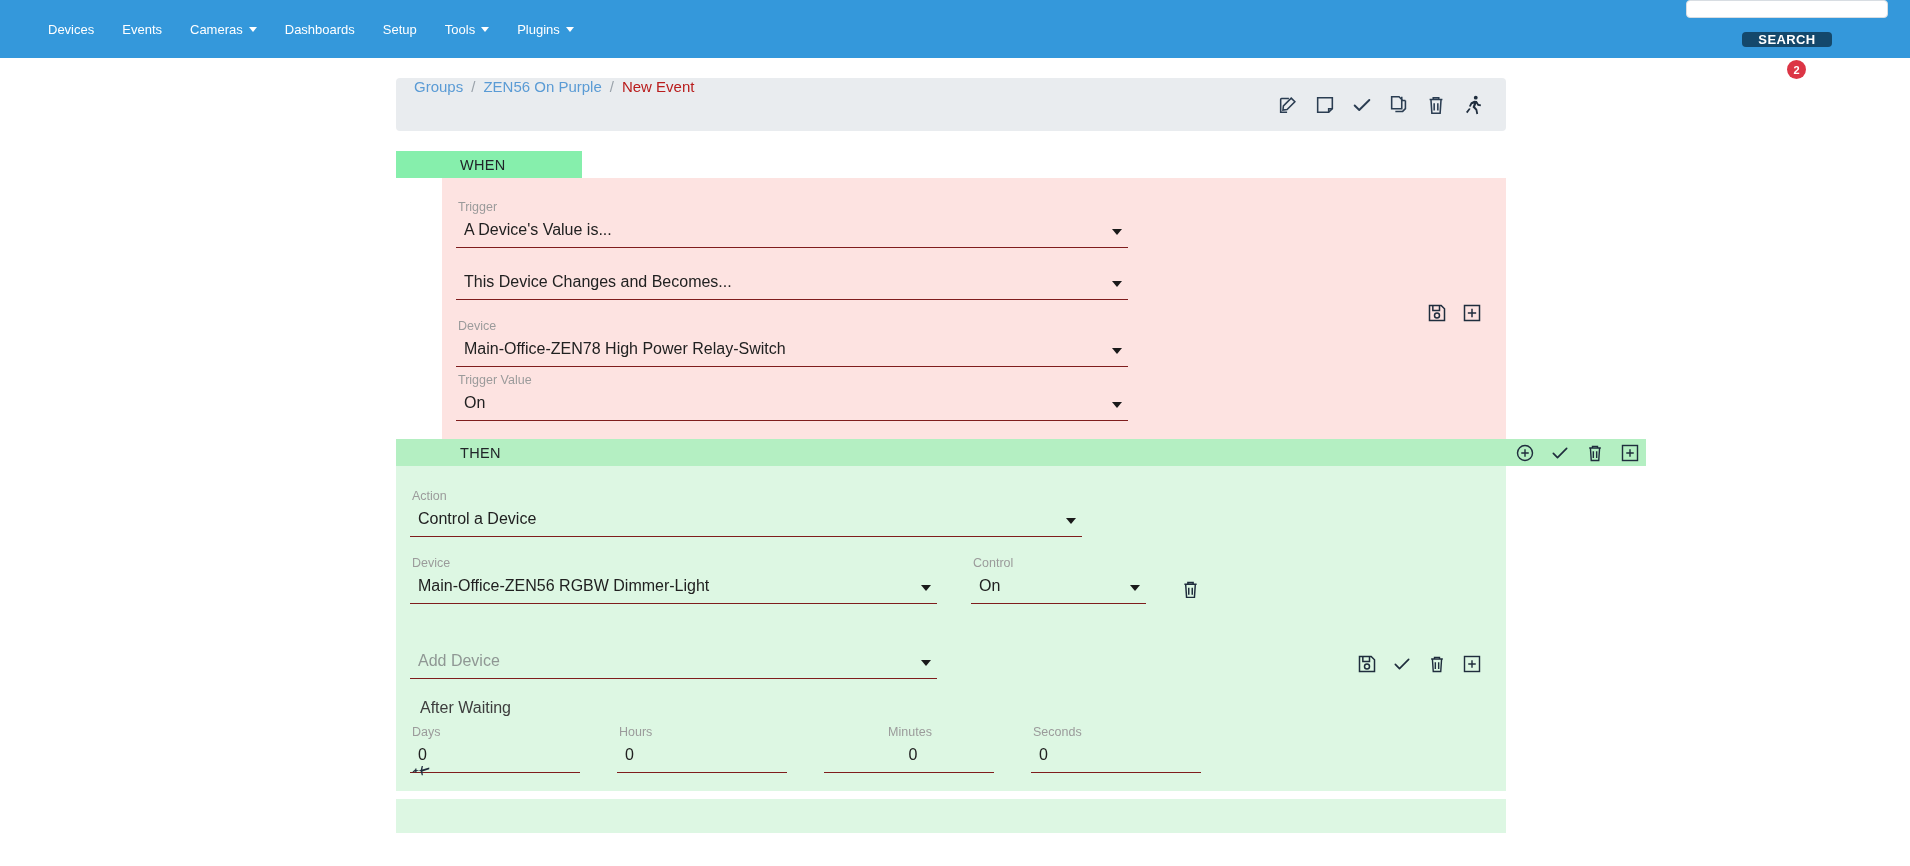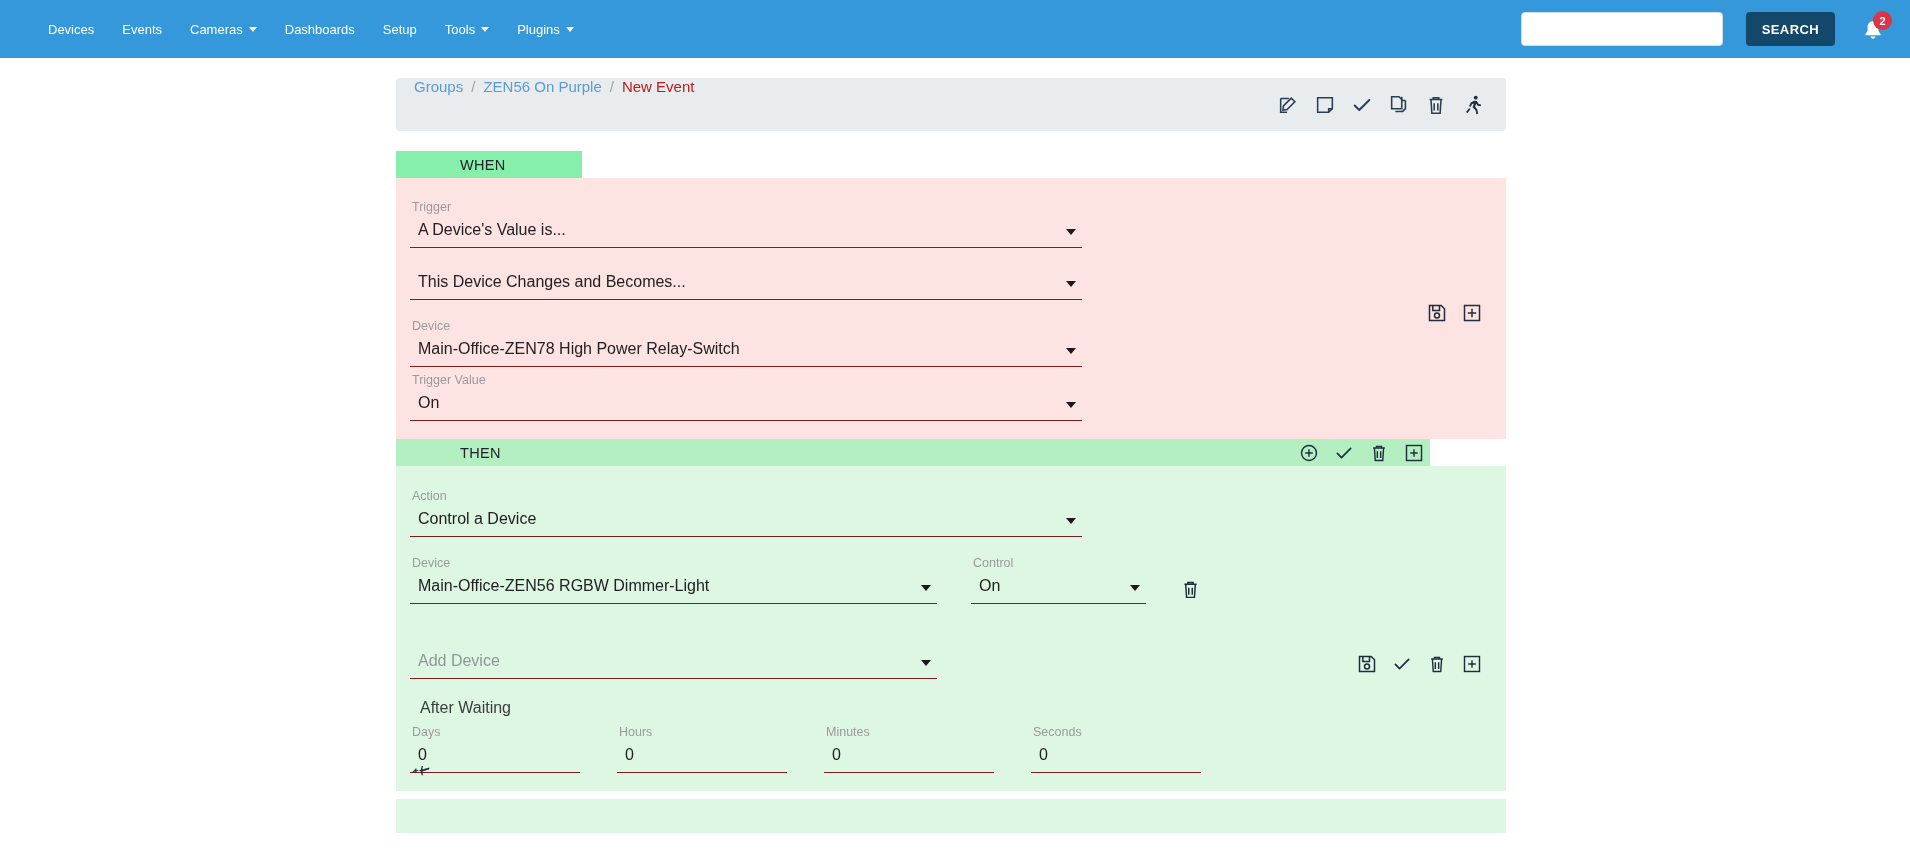--- a/index.html
+++ b/index.html
@@ -26,21 +26,21 @@
   }
   .caret-down {
     width: 0; height: 0;
     border-left: 4px solid transparent;
     border-right: 4px solid transparent;
     border-top: 5px solid #ffffff;
     display: inline-block;
   }
   .nav-right {
     position: absolute; right: 22px; top: 0; height: 58px;
-    display: flex; align-items: center; gap: 23px;
+    display: flex; align-items: center; gap: 14px; flex-direction: column;
   }
   .search-input {
     width: 202px; height: 34px;
     border: 1px solid #d8dde2; border-radius: 4px;
     background: #fff; outline: none; padding: 0 8px;
     font-family: "Liberation Sans", sans-serif; font-size: 14px;
   }
   .search-btn {
     background: #14486b; color: #fff; border: none; border-radius: 4px;
     height: 34px; padding: 0 16px; font-size: 13px; font-weight: bold;
@@ -82,30 +82,30 @@
   
   .rule { margin-left: 396px; width: 1110px; position: relative; }
 
   .band {
     height: 27px; display: flex; align-items: center;
     padding-left: 64px; font-size: 14.5px; color: #212529;
     letter-spacing: .3px;
   }
   .band-when { width: 186px; background: #86efac; }
   .band-then {
-    width: 1034px; background: #b4efc2;
+    width: 1250px; background: #b4efc2;
     position: relative;
   }
   .band-actions {
     position: absolute; right: 6px; top: 0; height: 27px;
     display: flex; align-items: center; gap: 15px;
   }
 
   .panel { position: relative; padding: 16px 0 18px 0; }
-  .panel-when { background: #fde3e1; min-height: 224px; }
+  .panel-when { background: #fde3e1; min-height: 224px; margin-left: 46px; }
   .panel-then { background: #ddf7e3; min-height: 240px; }
 
   .panel-actions {
     position: absolute; display: flex; align-items: center; gap: 15px;
   }
 
   
   .field { position: relative; }
   .f-label {
     font-size: 12.5px; color: #9b9b9b; line-height: 15px;
@@ -334,21 +334,21 @@
 
       <div class="row" style="margin:8px 0 0 14px;">
         <div class="field" style="width:170px;">
           <div class="f-label">Days</div>
           <div class="f-value">0</div>
         </div>
         <div class="field" style="width:170px; margin-left:37px;">
           <div class="f-label">Hours</div>
           <div class="f-value">0</div>
         </div>
-        <div class="field" style="width:170px; margin-left:37px;">
+        <div class="field" style="width:170px; margin-left:37px;text-align:center;">
           <div class="f-label">Minutes</div>
           <div class="f-value">0</div>
         </div>
         <div class="field" style="width:170px; margin-left:37px;">
           <div class="f-label">Seconds</div>
           <div class="f-value">0</div>
         </div>
       </div>
 
       <span class="ic" style="position:absolute; left:14px; bottom:8px;">

